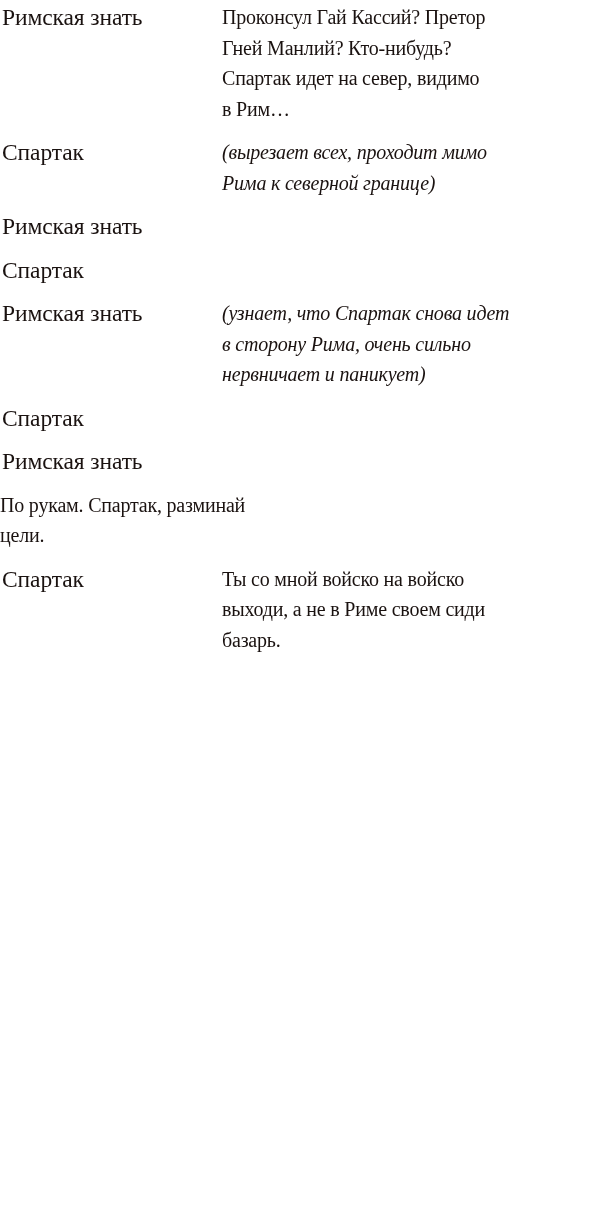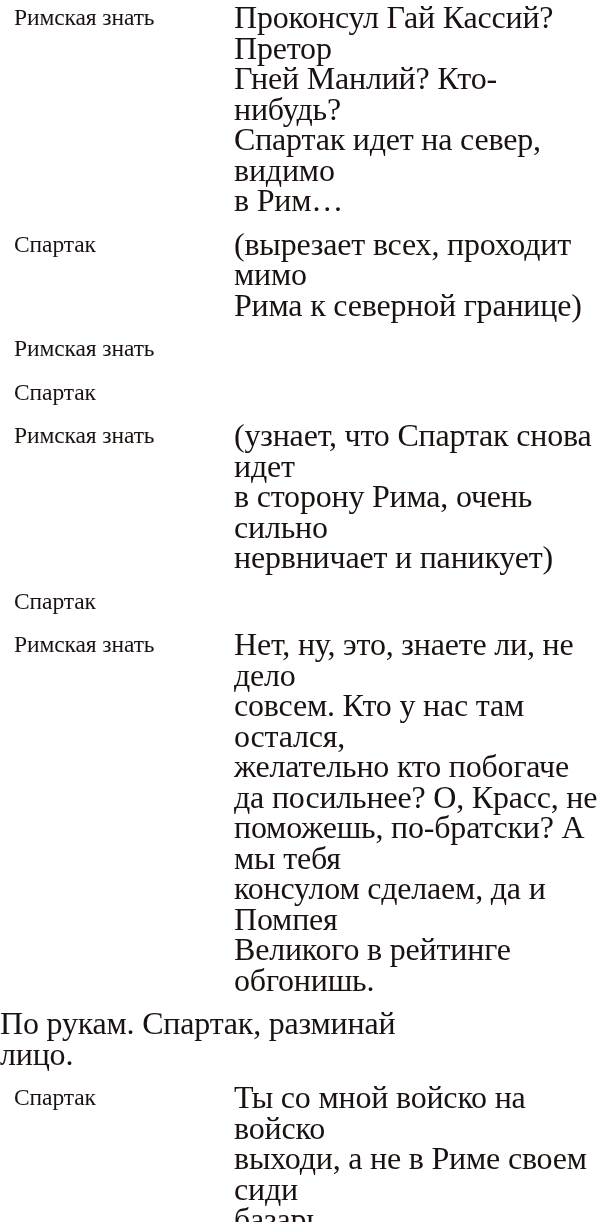--- a/index.html
+++ b/index.html
@@ -19,33 +19,34 @@
     padding-top: 2px;
   }
   .row {
     display: flex;
     align-items: flex-start;
     margin-bottom: 13px;
   }
   .speaker {
     width: 220px;
     flex: 0 0 220px;
-    padding-left: 14px;
+    padding-left: 2px;
     font-size: 23.5px;
     line-height: 30.5px;
     letter-spacing: -0.1px;
   }
   .line {
     flex: 1 1 auto;
-    font-size: 32px;
+    font-size: 20px;
     line-height: 30.5px;
     letter-spacing: -0.2px;
     white-space: pre-line;
   }
   .line.stage {
+    font-style: italic;
   }
 </style>
 </head>
 <body>
 
 <div class="script">
 
   <div class="row">
     <div class="speaker">Римская знать</div>
     <div class="line">Проконсул Гай Кассий? Претор
@@ -74,32 +75,25 @@
 в сторону Рима, очень сильно
 нервничает и паникует)</div>
   </div>
 
   <div class="row">
     <div class="speaker">Спартак</div>
   </div>
 
   <div class="row">
     <div class="speaker">Римская знать</div>
-    <div class="line">Нет, ну, это, знаете ли, не дело
-совсем. Кто у нас там остался,
-желательно кто побогаче
-да посильнее? О, Красс, не
-поможешь, по-братски? А мы тебя
-консулом сделаем, да и Помпея
-Великого в рейтинге обгонишь.</div>
   </div>
 
   <div class="row">
     <div class="line">По рукам. Спартак, разминай
-лицо.</div>
+цели.</div>
   </div>
 
   <div class="row">
     <div class="speaker">Спартак</div>
     <div class="line">Ты со мной войско на войско
 выходи, а не в Риме своем сиди
 базарь.</div>
   </div>
 
 </div>

